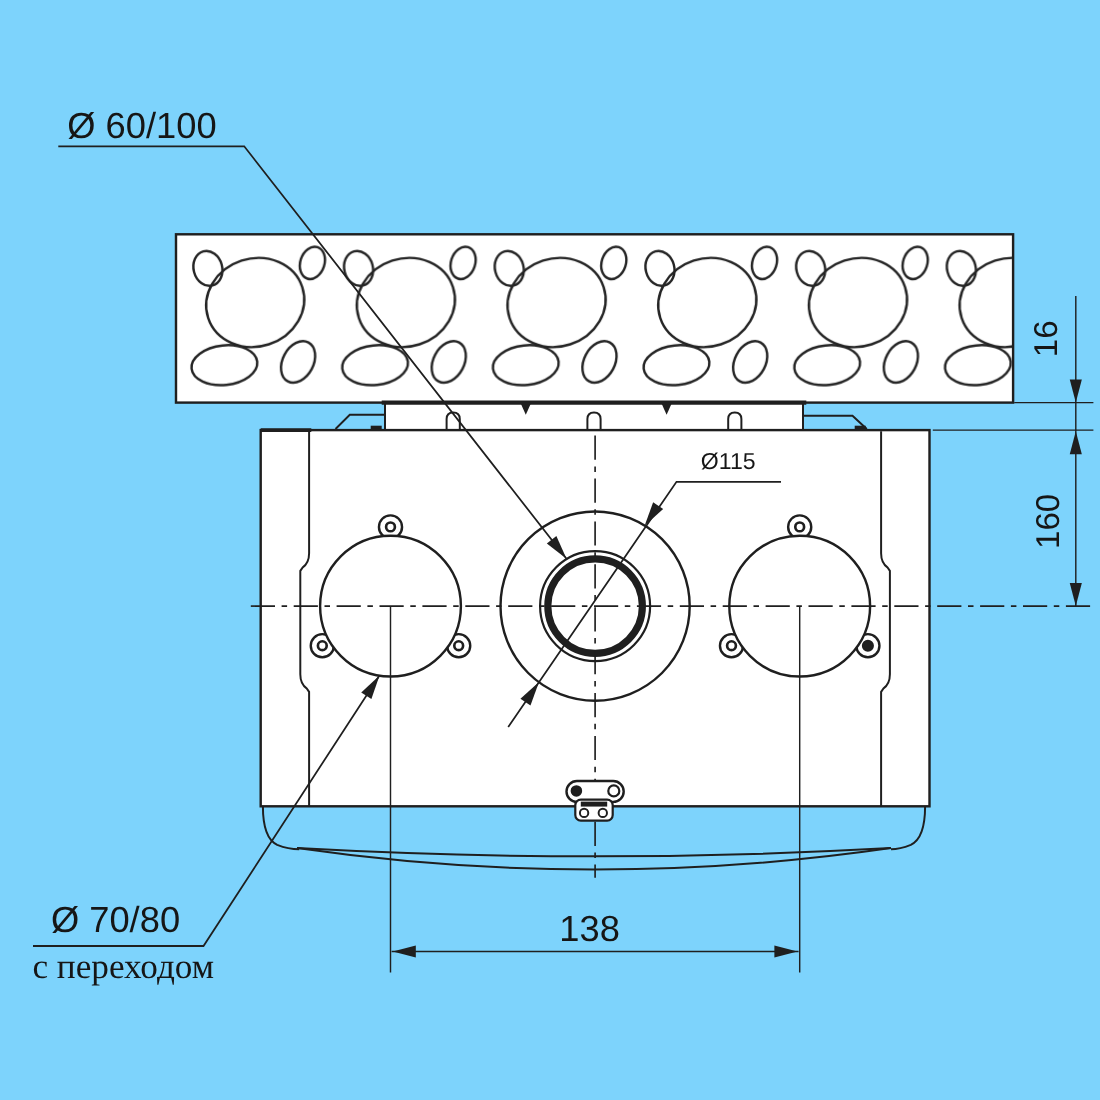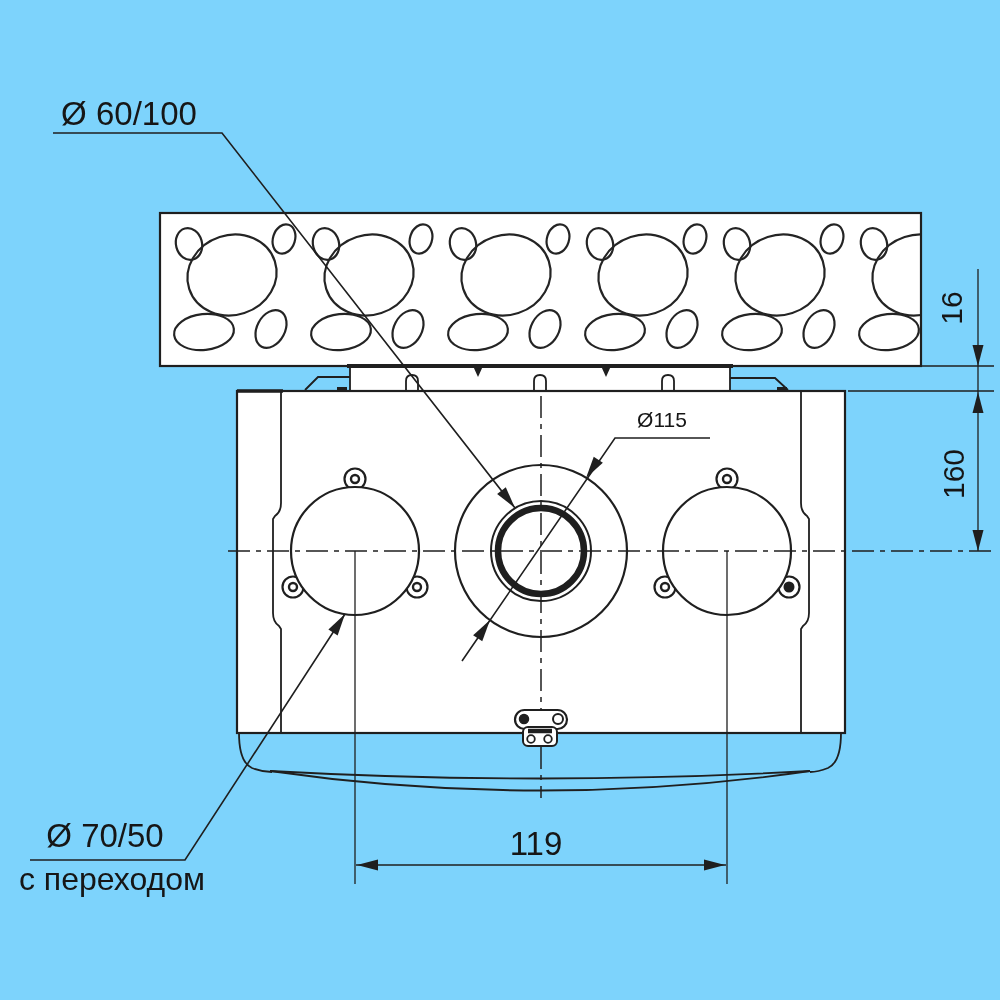--- a/index.html
+++ b/index.html
@@ -143,18 +143,18 @@
 </svg>
 
   <div class="lbl" style="left:129px;top:114px;font-size:33px;">Ø 60/100</div>
 
   <div class="lbl" style="left:662px;top:420px;font-size:21px;">Ø115</div>
 
   <div class="lbl rot" style="left:952px;top:308px;font-size:30px;">16</div>
 
   <div class="lbl rot" style="left:954px;top:474px;font-size:30px;">160</div>
 
-  <div class="lbl" style="left:536px;top:844px;font-size:33px;">119</div>
+  <div class="lbl" style="left:536px;top:844px;font-size:33px;">138</div>
 
-  <div class="lbl" style="left:105px;top:836px;font-size:33px;">Ø 70/50</div>
+  <div class="lbl" style="left:105px;top:836px;font-size:33px;">Ø 70/80</div>
 
-  <div class="lbl" style="left:112px;top:879px;font-size:32px;">с переходом</div>
+  <div class="lbl" style="left:112px;top:879px;font-size:32px;font-family:Liberation Serif, serif;">с переходом</div>
 </div>
 
 </body></html>

